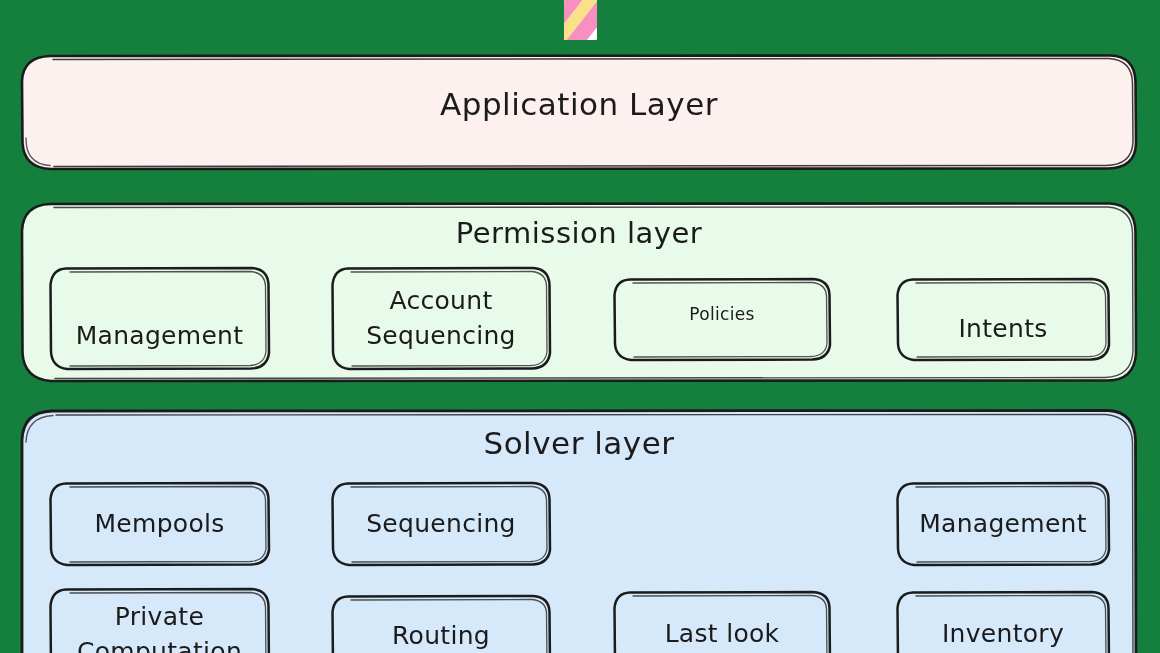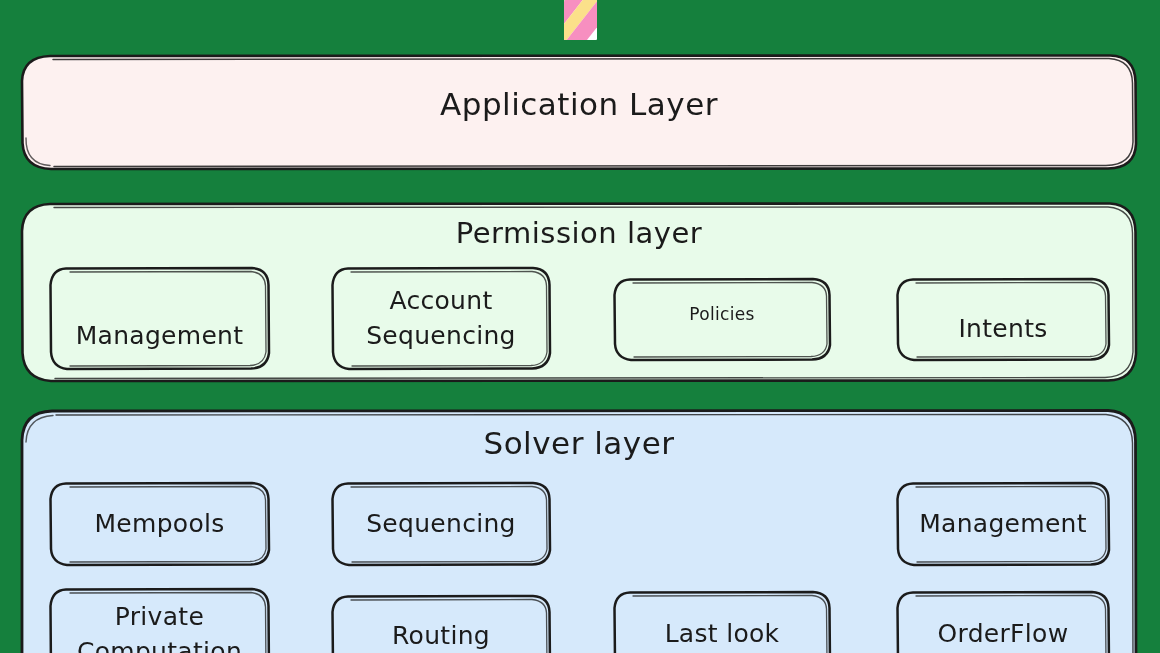--- a/index.html
+++ b/index.html
@@ -242,17 +242,17 @@
       <div class="node-label hand" style="top:28px; font-size:25px;">Last look</div>
     </div>
   </div>
 
   <div class="sketch" style="left:895px; top:590px; width:216px; height:90px;">
     <svg class="frame" viewBox="0 0 216 90" preserveAspectRatio="none">
       <path d="M18,2.5 L197,2 Q213,3 213.5,18 L214,72 Q212,86 196,86.5 L19,87 Q4,85 3,71 L2.5,18 Q4,3 18,2.5 Z" fill="#d6e9fb" stroke="#1b1b1b" stroke-width="2.5" stroke-linejoin="round" stroke-linecap="round"></path>
       <path d="M21,6 L196,5.5 Q210,7 210.5,19 L211,71 Q209,83 195,83.5 L22,84" fill="none" stroke="#1b1b1b" stroke-width="1.3" stroke-linecap="round" opacity="0.75"></path>
     </svg>
     <div class="content">
-      <div class="node-label hand" style="top:28px; font-size:25px;">OrderFlow</div>
+      <div class="node-label hand" style="top:28px; font-size:25px;">Inventory</div>
     </div>
   </div>
 
 </div>
 
 </body></html>

